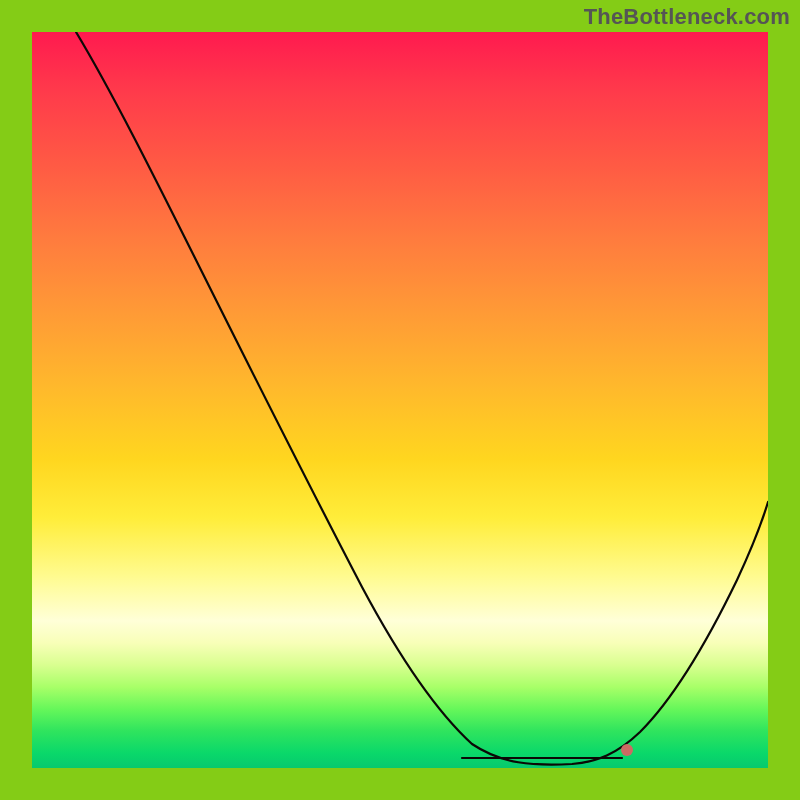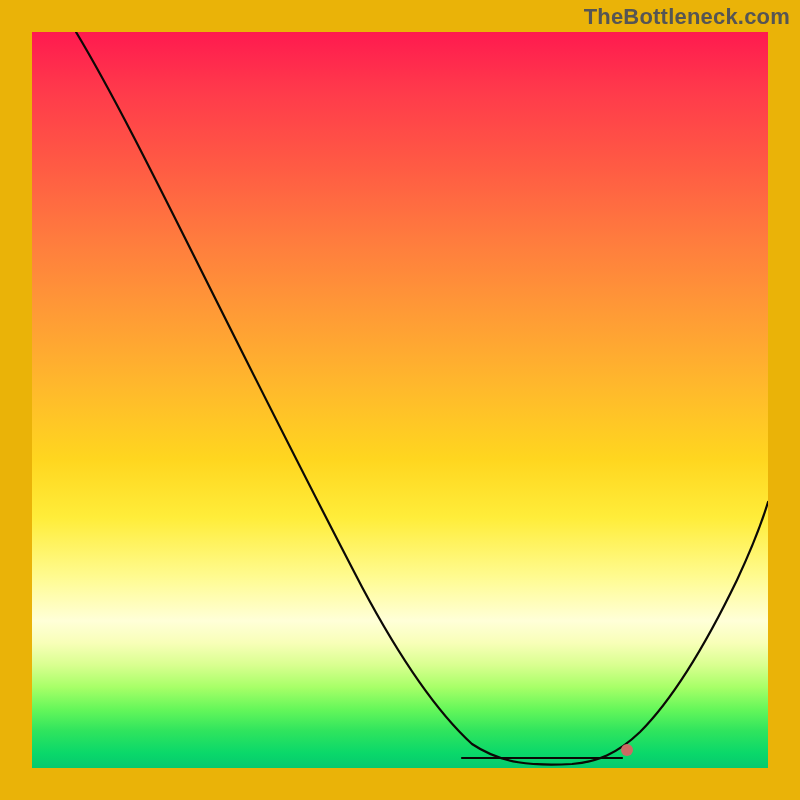--- a/index.html
+++ b/index.html
@@ -8,21 +8,21 @@
     width: 800px;
     height: 800px;
     background: #000;
     overflow: hidden;
     font-family: Arial, Helvetica, sans-serif;
   }
   .frame {
     position: relative;
     width: 800px;
     height: 800px;
-    background: #eab308;
+    background: #84cc16;
   }
   .watermark {
     position: absolute;
     top: 4px;
     right: 10px;
     color: #555;
     font-size: 22px;
     font-weight: 600;
     letter-spacing: 0.2px;
     z-index: 10;

